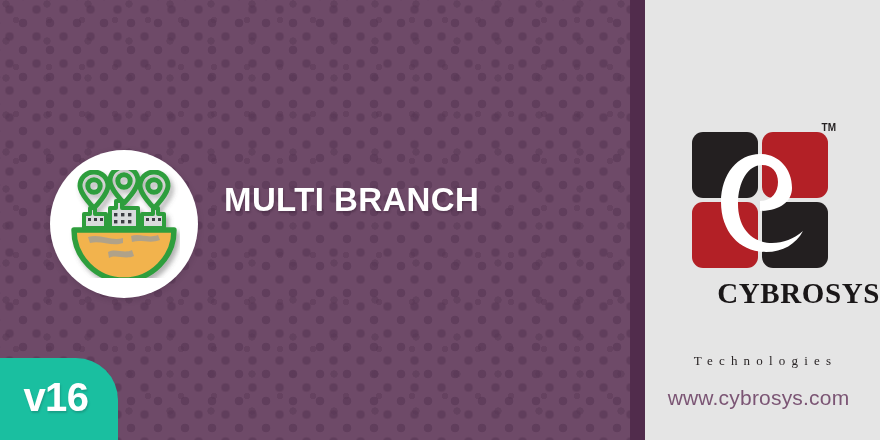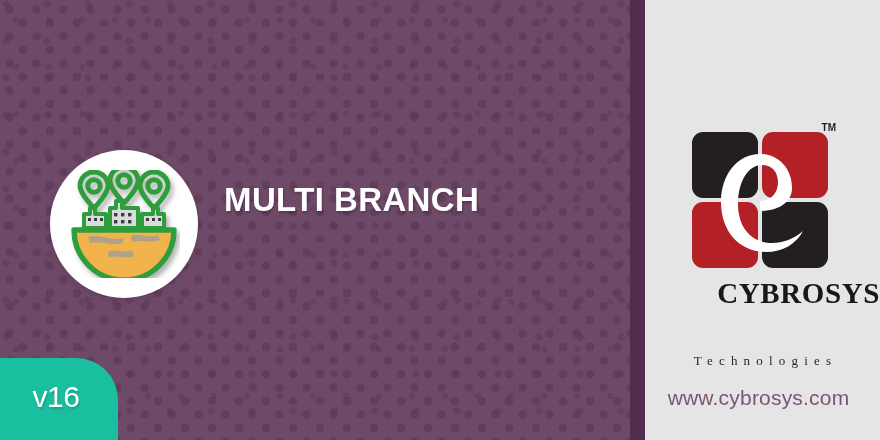--- a/index.html
+++ b/index.html
@@ -108,22 +108,22 @@
     background-color: #1ABFA0;
     border-top-right-radius: 42px;
     border-bottom-right-radius: 0px;
     display: flex;
     align-items: center;
     justify-content: center;
   }
   .version-badge .v-label {
     color: #ffffff;
     font-family: "Liberation Sans", sans-serif;
-    font-weight: normal;
-    font-size: 30px;
+    font-weight: bold;
+    font-size: 40px;
     letter-spacing: -0.5px;
     padding-right: 6px;
     padding-bottom: 4px;
     text-shadow: 1px 2px 2px rgba(20,90,78,0.30);
   }
 
   
   .right-panel {
     position: absolute;
     left: 645px;

